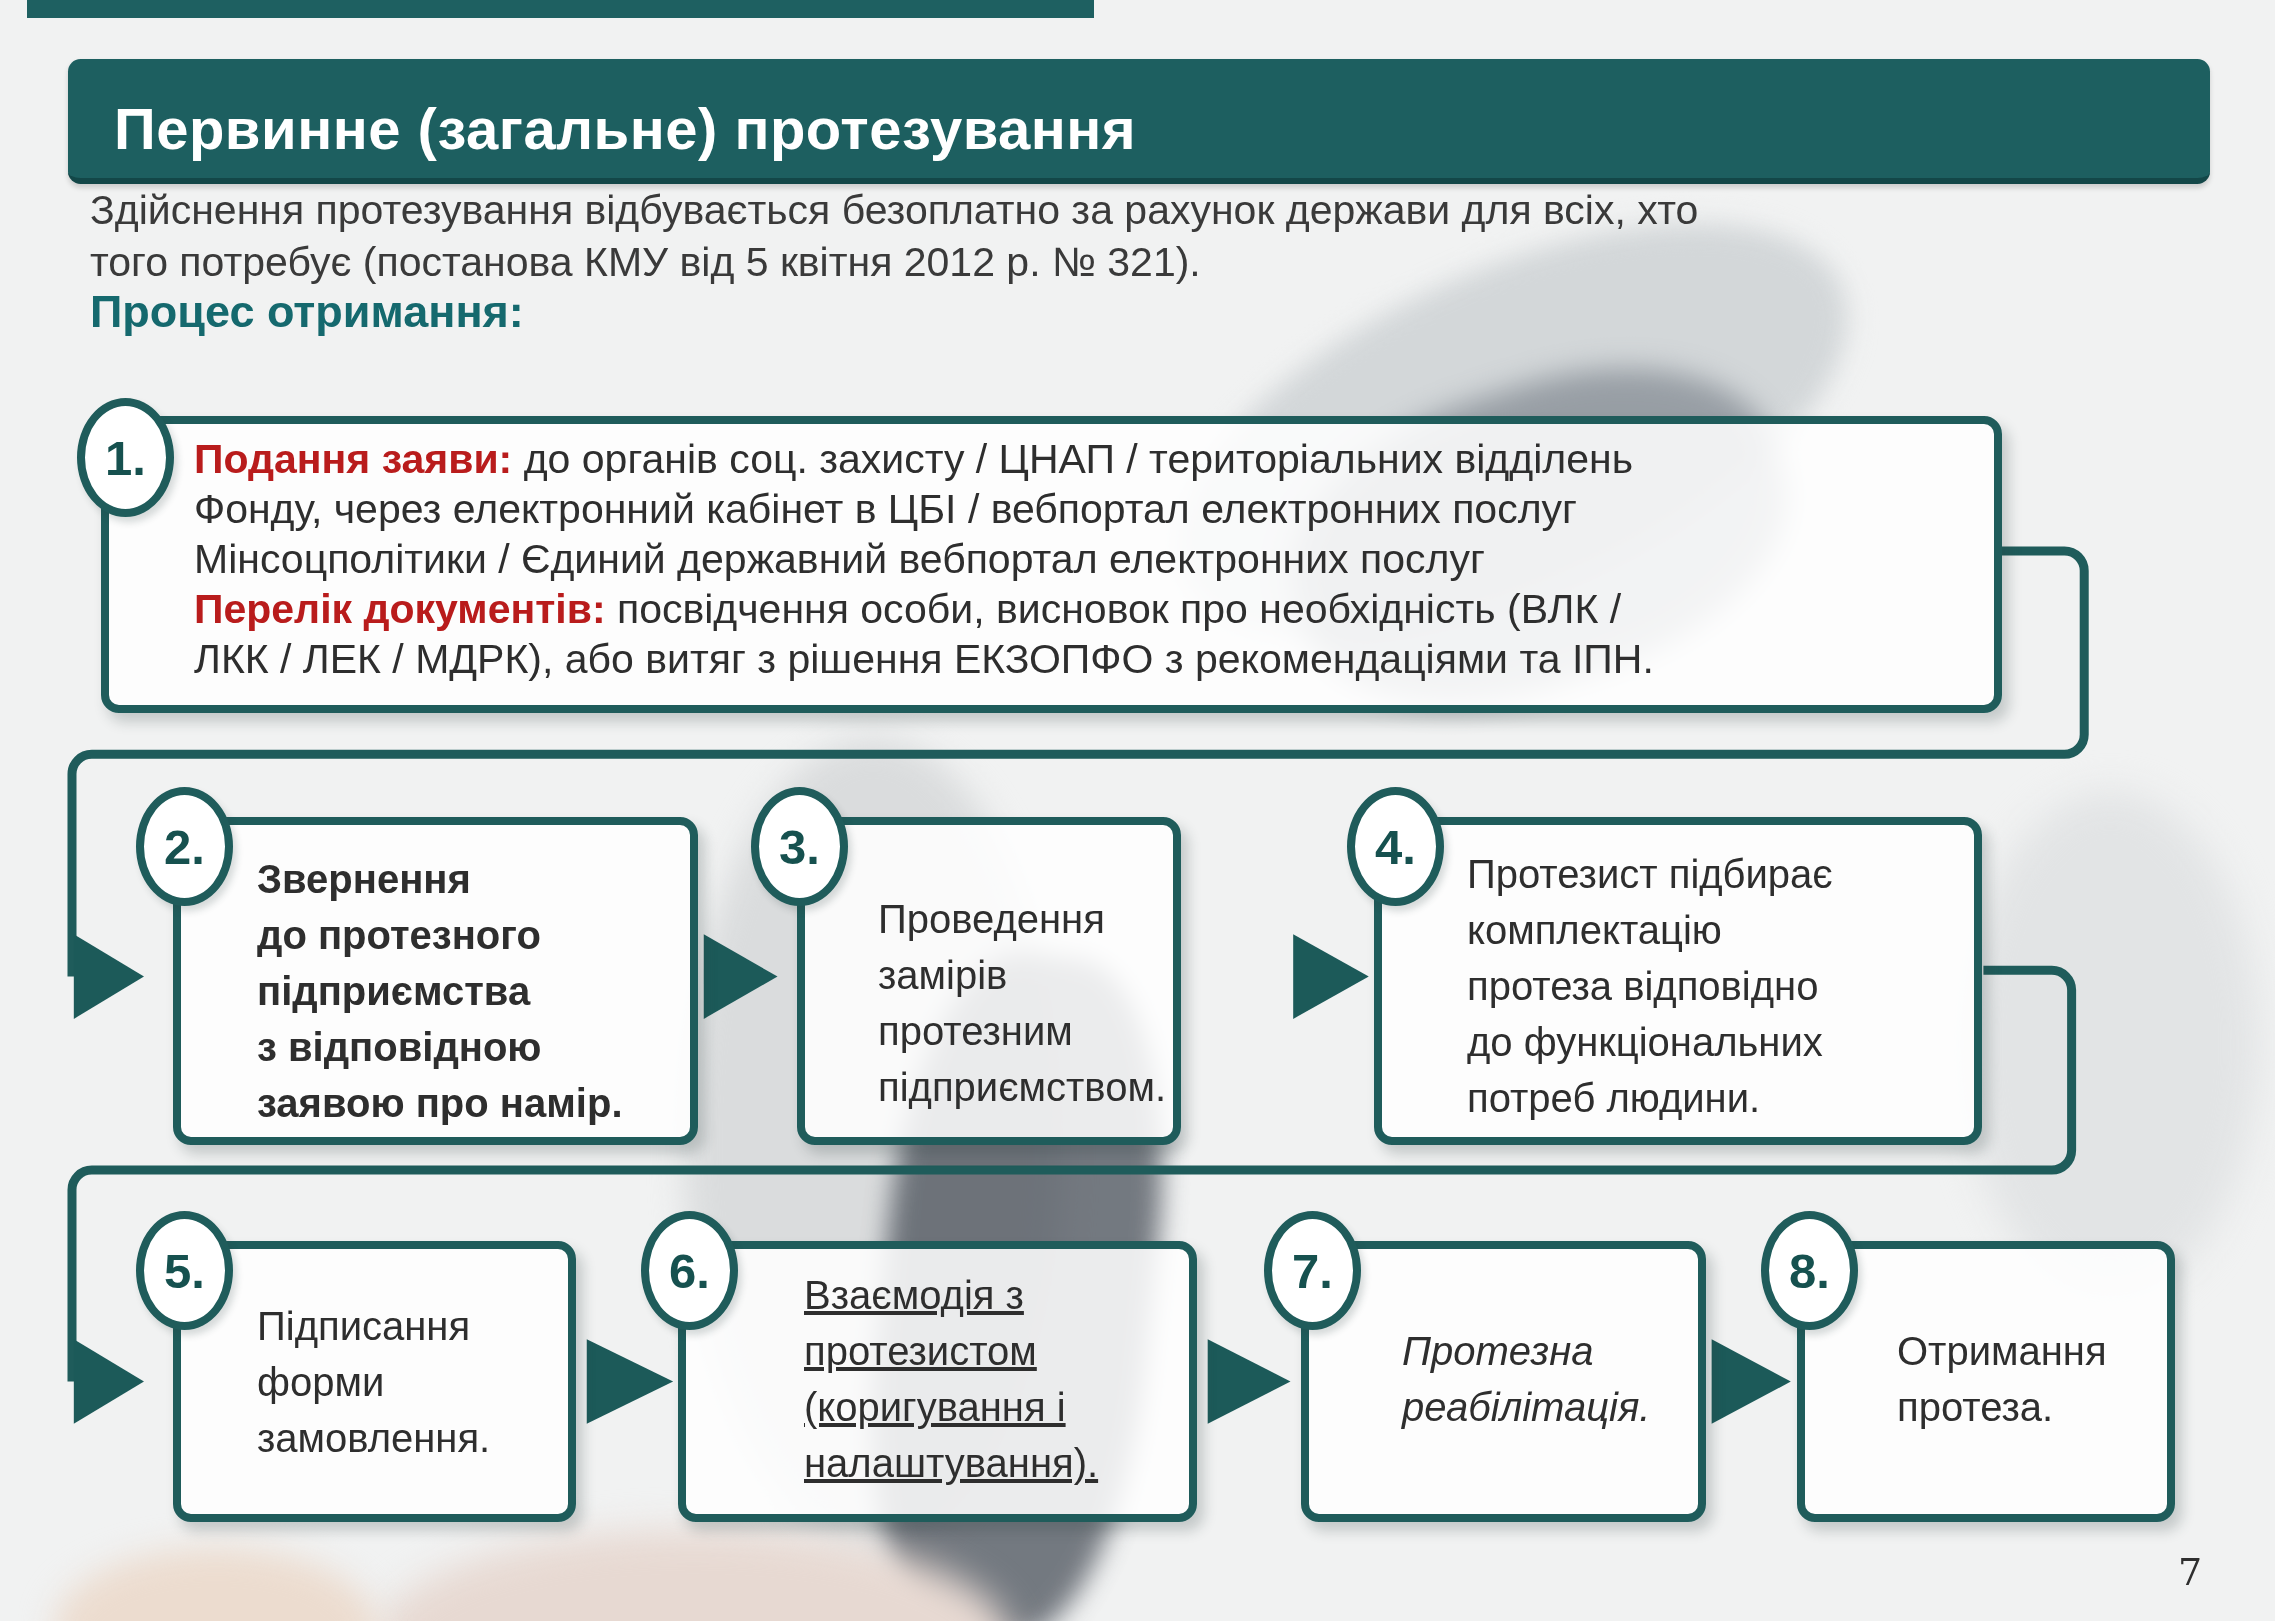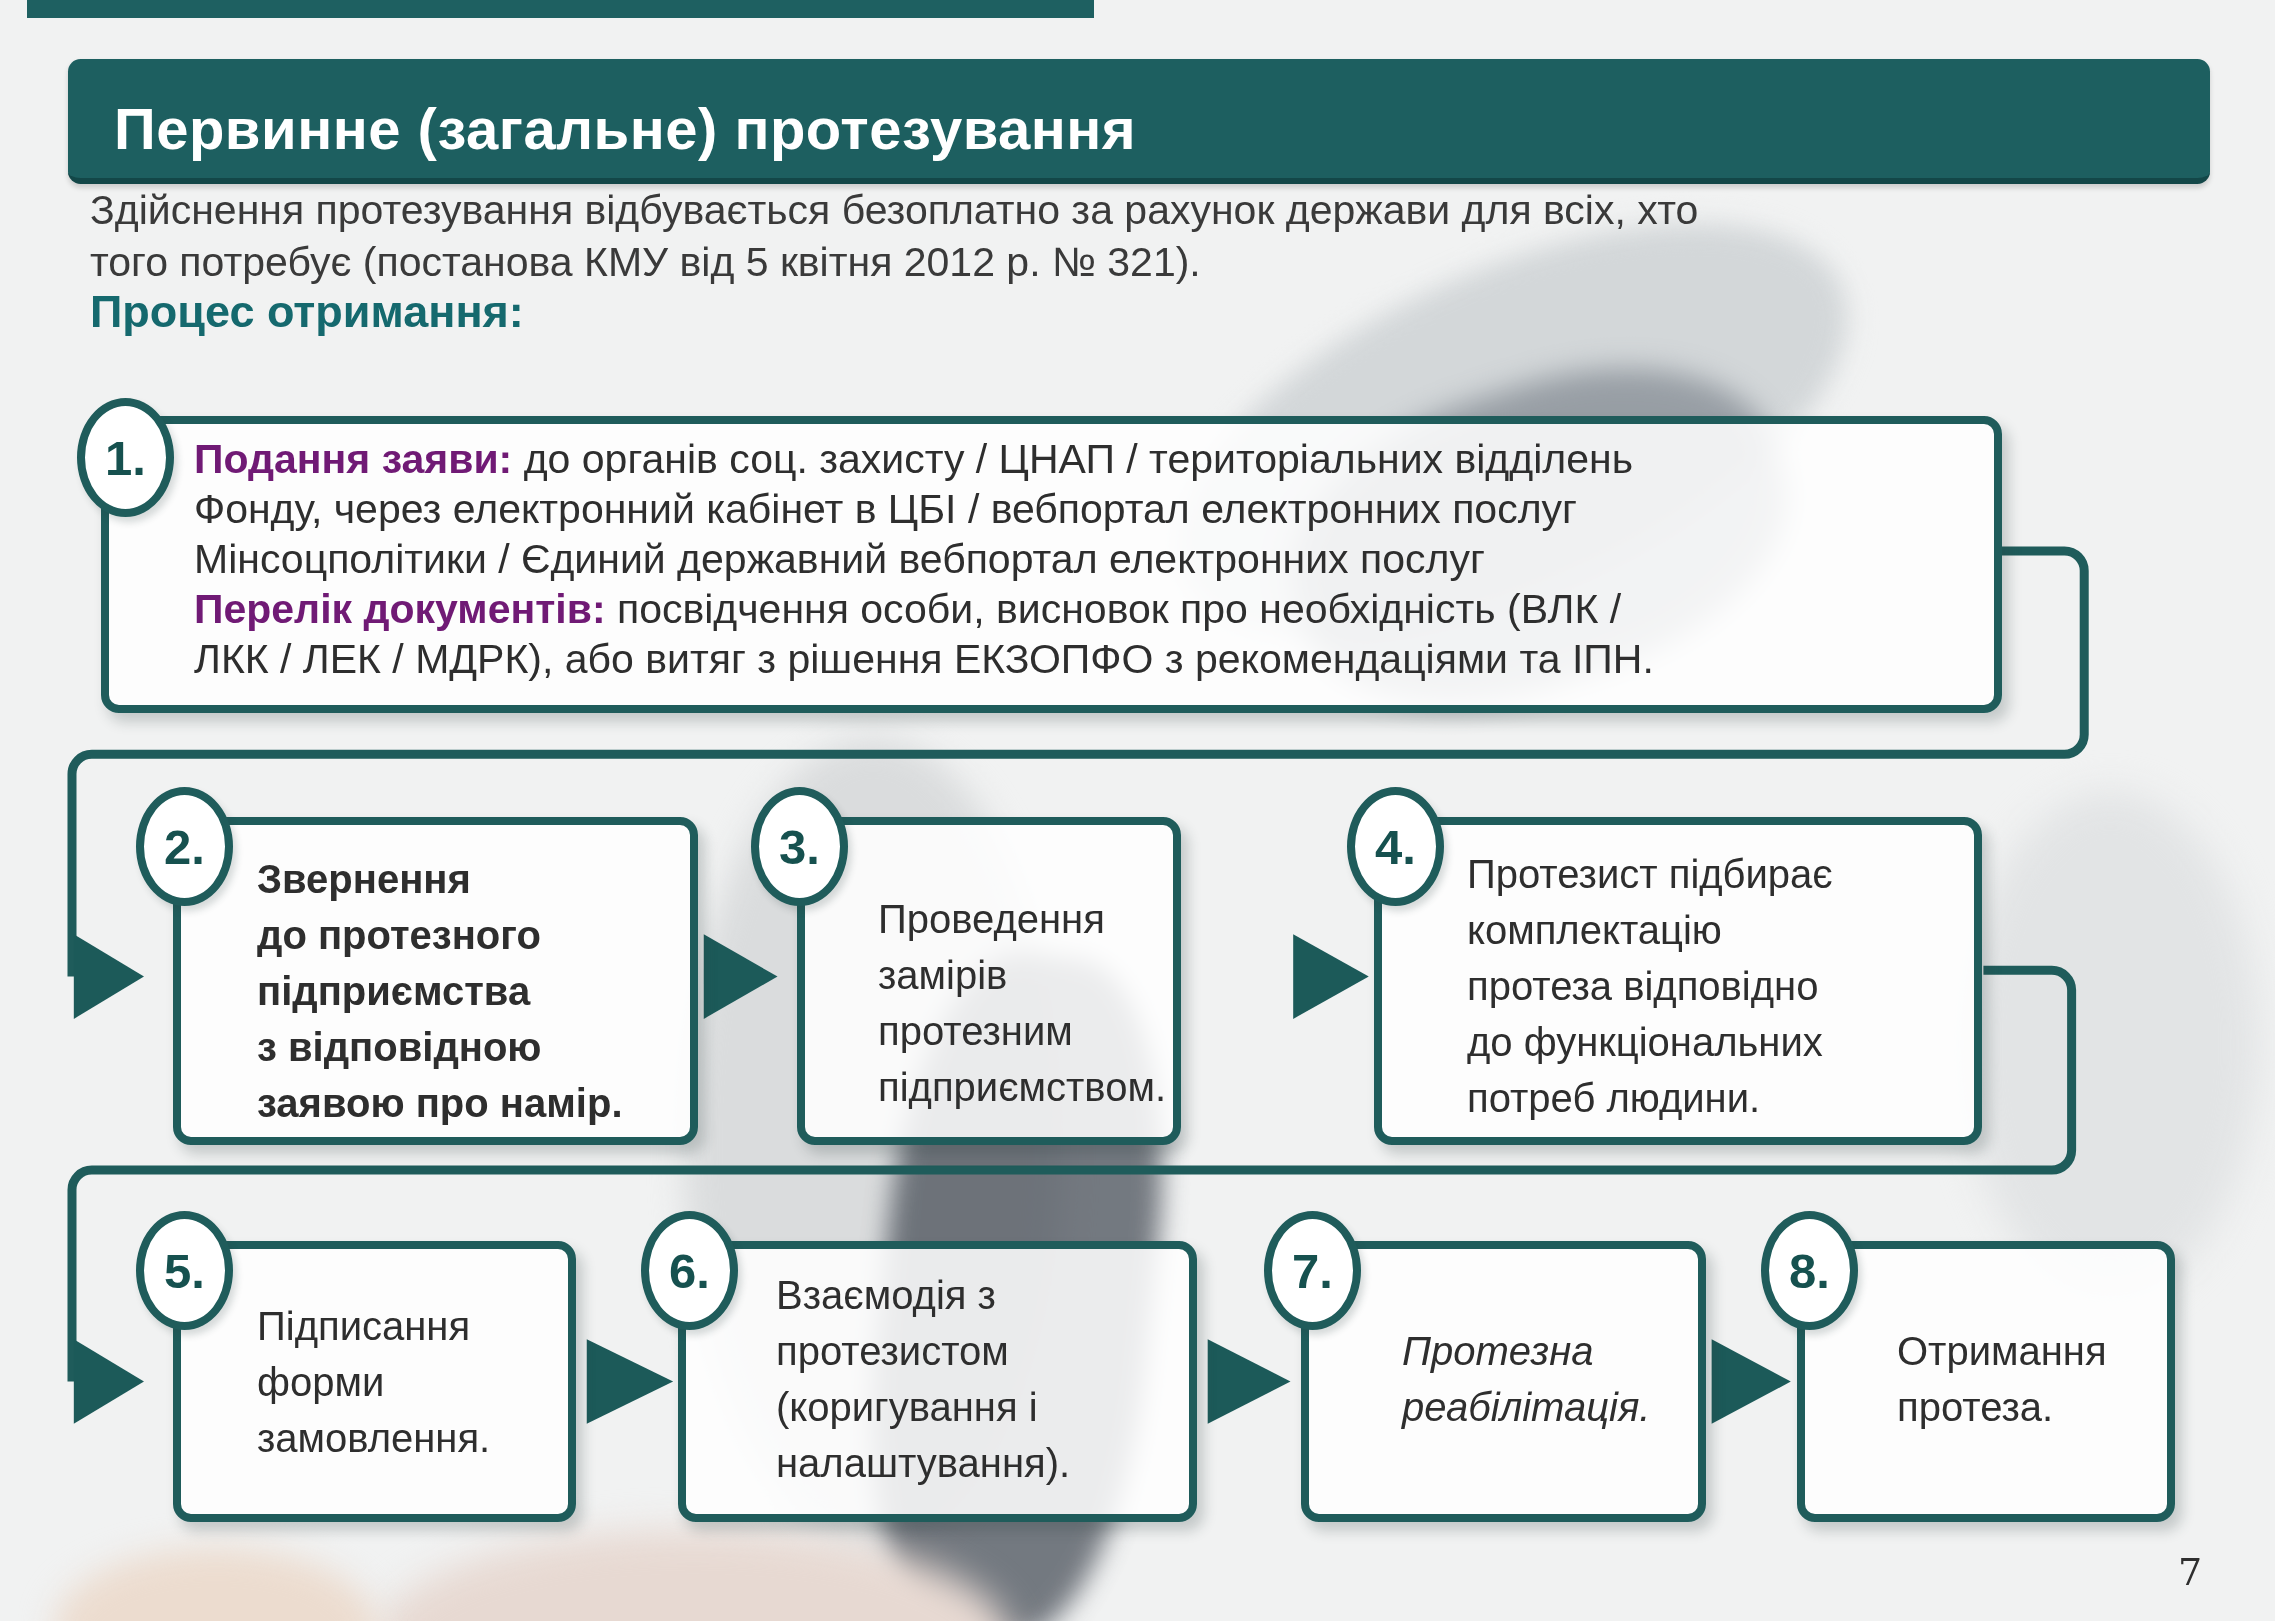--- a/index.html
+++ b/index.html
@@ -46,21 +46,21 @@
   .badge{
     position:absolute;width:97px;height:119px;background:#ffffff;
     border:8px solid #1f5c5b;border-radius:50%;
     box-sizing:border-box;z-index:5;
     display:flex;align-items:center;justify-content:center;
     font-size:49px;font-weight:bold;color:#16514f;
     box-shadow:3.6px 5.4px 7.2px rgba(40,60,60,.18);
   }
   .box-text{position:absolute;font-size:40px;line-height:56px;color:#2e2e2e;z-index:4;}
   .step1-text{position:absolute;left:194px;top:434px;width:1800px;font-size:41px;line-height:50px;color:#2e2e2e;z-index:4;}
-  .step1-text b{color:#701a75;}
+  .step1-text b{color:#b91c1c;}
   .page-number{position:absolute;left:2178px;top:1550px;font-size:38px;color:#2f2f2f;font-family:"DejaVu Serif",serif;}
 </style>
 </head>
 <body>
 
 <div id="slide">
 
   <div class="blob b1"></div>
   <div class="blob b2"></div>
   <div class="blob b3"></div>
@@ -127,21 +127,21 @@
   <div class="step-box" style="left:173px;top:1241px;width:403px;height:281px;"></div>
   <div class="badge" style="left:136px;top:1211px;">
     <span>5.</span>
   </div>
   <div class="box-text" style="left:257px;top:1298px;width:306px;">Підписання<br>форми<br>замовлення.</div>
 
   <div class="step-box" style="left:678px;top:1241px;width:519px;height:281px;"></div>
   <div class="badge" style="left:641px;top:1211px;">
     <span>6.</span>
   </div>
-  <div class="box-text" style="left:776px;top:1267px;width:414px;">Взаємодія з<br>протезистом<br>(коригування і<br>налаштування).</div>
+  <div class="box-text" style="left:804px;top:1267px;width:414px;text-decoration:underline;">Взаємодія з<br>протезистом<br>(коригування і<br>налаштування).</div>
 
   <div class="step-box" style="left:1301px;top:1241px;width:405px;height:281px;"></div>
   <div class="badge" style="left:1264px;top:1211px;">
     <span>7.</span>
   </div>
   <div class="box-text" style="left:1402px;top:1323px;width:297px;font-style:italic;">Протезна<br>реабілітація.</div>
 
   <div class="step-box" style="left:1797px;top:1241px;width:378px;height:281px;"></div>
   <div class="badge" style="left:1761px;top:1211px;">
     <span>8.</span>

